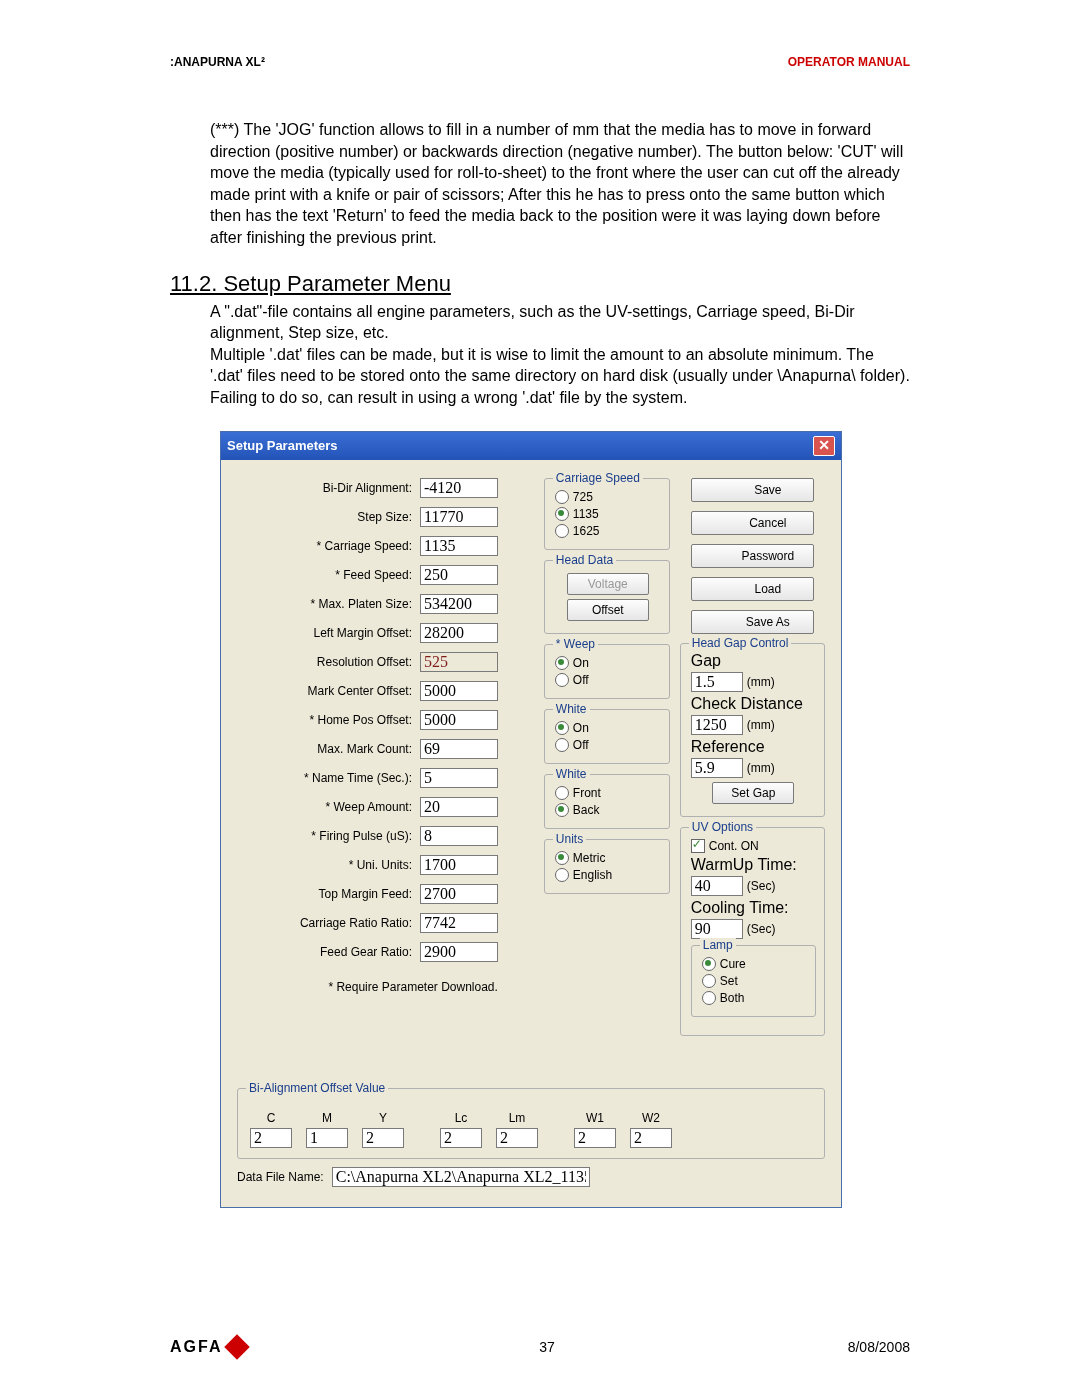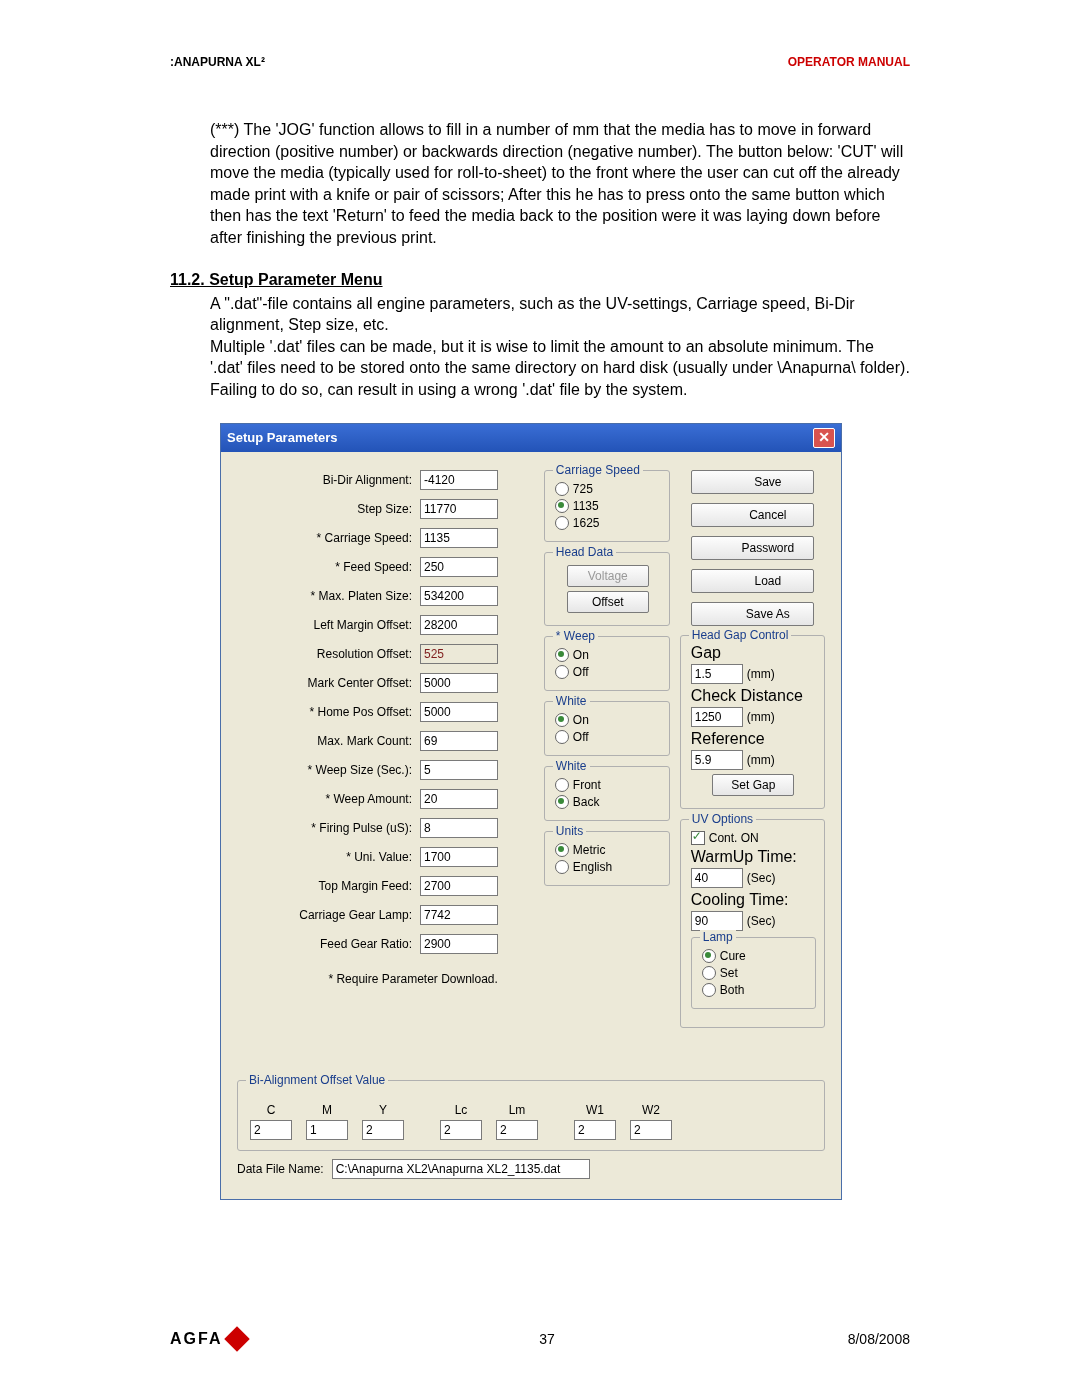--- a/index.html
+++ b/index.html
@@ -24,22 +24,22 @@
   .header-left { color: #000; }
   .header-right { color: #c00; }
   .body-text {
     font-size: 16px;
     line-height: 1.35;
     margin-left: 40px;
     margin-bottom: 22px;
     text-align: left;
   }
   .section-heading {
-    font-size: 16px;
-    font-weight: bold;
+    font-size: 22px;
+    font-weight: normal;
     text-decoration: underline;
     margin: 10px 0 4px 0;
   }
   
   .dialog {
     margin-left: 50px;
     width: 620px;
     border: 1px solid #4a6ea9;
     background: #ece9d8;
     font-family: Tahoma, sans-serif;
@@ -83,22 +83,22 @@
   .param-label {
     width: 175px;
     text-align: right;
     padding-right: 8px;
   }
   .param-input, .small-input, .med-input, .file-input {
     border: 1px solid #7a7a7a;
     background: #fff;
     height: 18px;
     padding: 0 3px;
-    font-family: Liberation Sans, sans-serif;
-    font-size: 12px;
+    font-family: Liberation Serif, serif;
+    font-size: 16px;
     box-sizing: content-box;
   }
   .param-input { width: 70px; }
   .small-input { width: 34px; text-align: left; }
   .med-input  { width: 44px; }
   .file-input { width: 250px; }
   .param-input.disabled { background: #ece9d8; color: #7f1d1d; }
   .req-note {
     text-align: right;
     padding-right: 20px;
@@ -290,41 +290,41 @@
             </div>
             <div class="param-row">
               <span class="param-label">* Home Pos Offset:</span>
               <input class="param-input" value="5000" style="">
             </div>
             <div class="param-row">
               <span class="param-label">Max. Mark Count:</span>
               <input class="param-input" value="69" style="">
             </div>
             <div class="param-row">
-              <span class="param-label">* Weep  Size (Sec.):</span>
+              <span class="param-label">* Name  Time (Sec.):</span>
               <input class="param-input" value="5" style="">
             </div>
             <div class="param-row">
               <span class="param-label">* Weep Amount:</span>
               <input class="param-input" value="20" style="">
             </div>
             <div class="param-row">
               <span class="param-label">* Firing Pulse (uS):</span>
               <input class="param-input" value="8" style="">
             </div>
             <div class="param-row">
-              <span class="param-label">* Uni. Value:</span>
+              <span class="param-label">* Uni. Units:</span>
               <input class="param-input" value="1700" style="">
             </div>
             <div class="param-row">
               <span class="param-label">Top Margin Feed:</span>
               <input class="param-input" value="2700" style="">
             </div>
             <div class="param-row">
-              <span class="param-label">Carriage Gear Lamp:</span>
+              <span class="param-label">Carriage Ratio Ratio:</span>
               <input class="param-input" value="7742" style="">
             </div>
             <div class="param-row">
               <span class="param-label">Feed Gear Ratio:</span>
               <input class="param-input" value="2900" style="">
             </div>
           </div>
         <div class="req-note">* Require Parameter Download.</div>
       </div>
 

